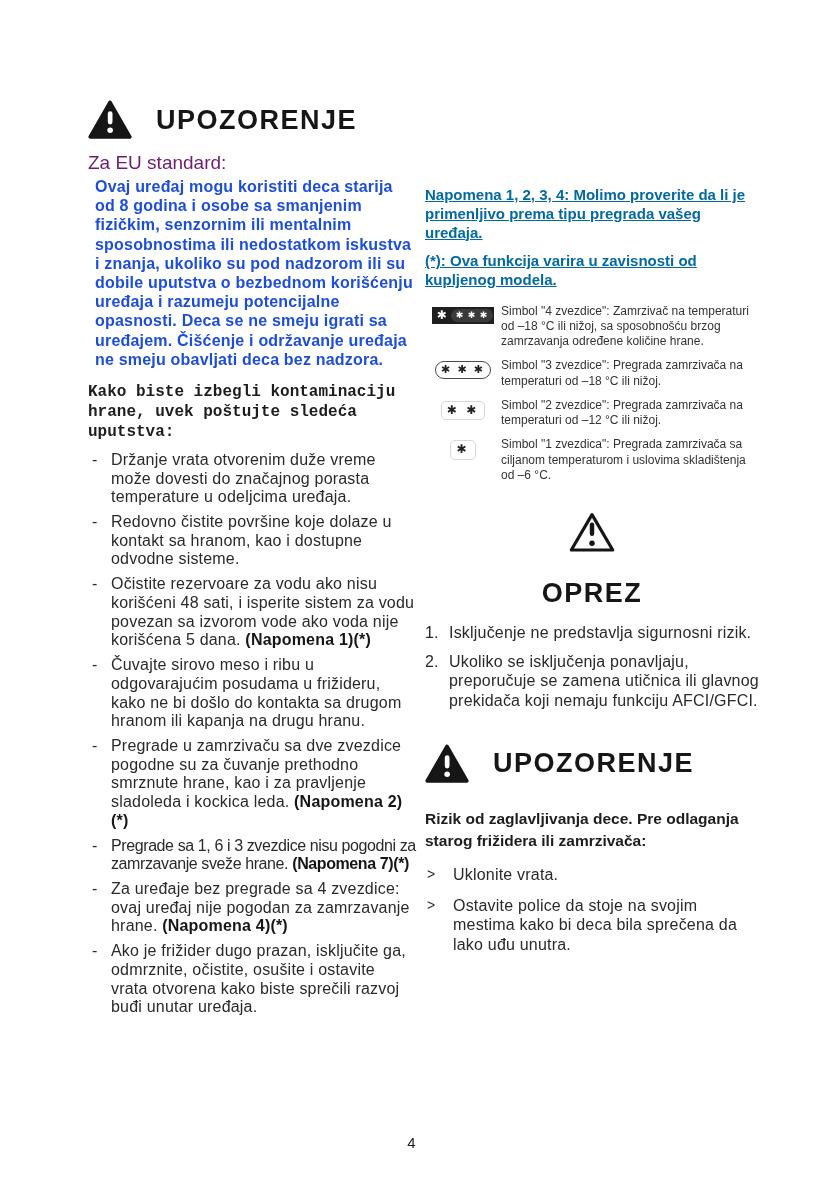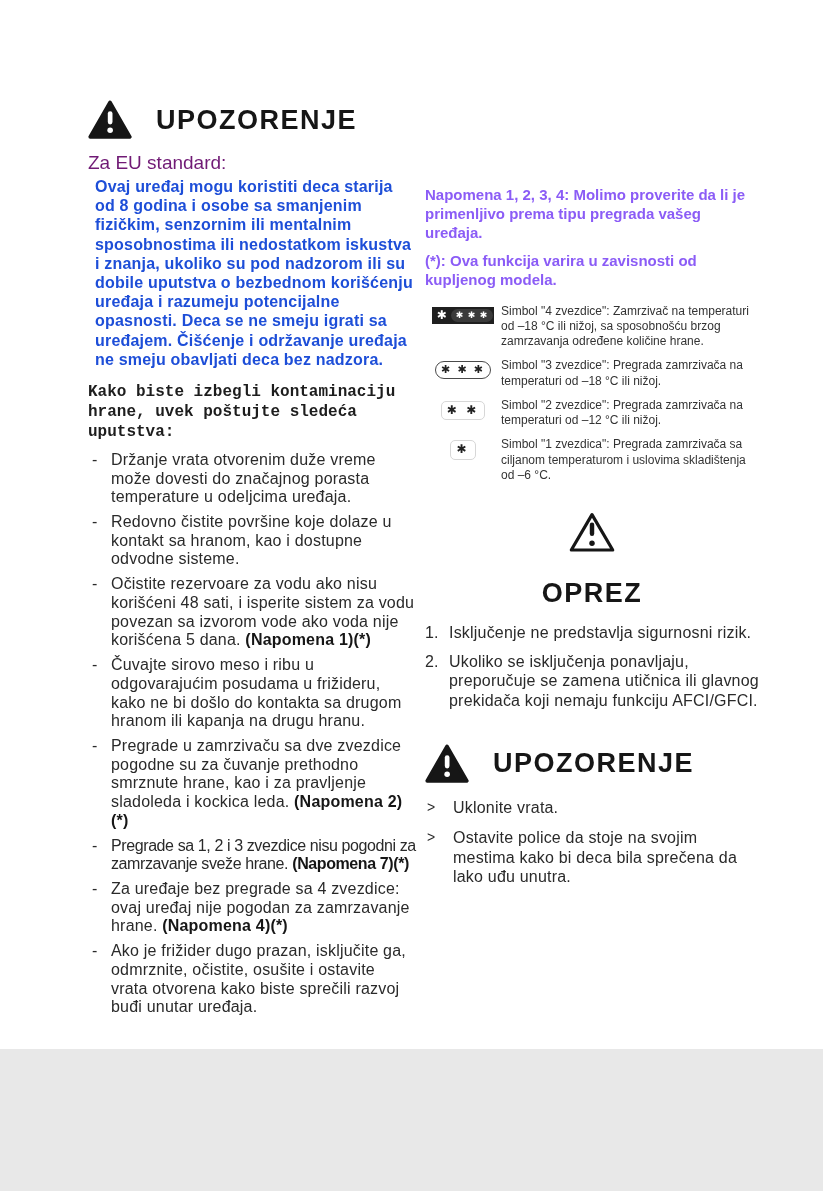--- a/index.html
+++ b/index.html
@@ -1,17 +1,17 @@
 <!DOCTYPE html>
 <html><head>
 <meta charset="utf-8">
 <style>
   html,body { margin:0; padding:0; background:#e8e8e8; }
   .page {
-    position:relative; width:823px; height:1049px; background:#ffffff;
+    position:relative; width:823px; height:1191px; background:#ffffff;
     font-family:"Liberation Sans", sans-serif; color:#222; overflow:hidden;
     margin:0 auto;
   }
   .col-left  { position:absolute; left:88px;  top:100px; width:328px; }
   .col-right { position:absolute; left:425px; top:186px; width:334px; }
 
   
   .warn-header { display:flex; align-items:center; gap:24px; }
   .warn-header svg { flex:none; }
   .warn-title { font-size:27px; font-weight:bold; letter-spacing:1.5px; color:#161616; }
@@ -27,21 +27,21 @@
   }
   ul.dash-list { list-style:none; margin:0; padding:0 0 0 4px;
     font-size:16px; line-height:1.17; letter-spacing:0.2px; color:#2a2a2a; }
   ul.dash-list li { display:flex; margin-bottom:6px; }
   .marker { width:19px; flex:none; }
   .li-body { flex:1; }
   .note-bold { font-weight:bold; color:#161616; }
   .cond { letter-spacing:-0.4px; }
 
   
-  .note-para { font-weight:bold; font-size:15px; line-height:1.25; margin-bottom:10px; color:#8b5cf6; }
+  .note-para { font-weight:bold; font-size:15px; line-height:1.25; margin-bottom:10px; color:#0369a1;text-decoration:underline; }
   .symbols { margin-top:14px; font-size:12px; line-height:1.27; color:#333; }
   .sym-row { display:flex; margin-bottom:9px; }
   .sym-icon { width:76px; flex:none; display:flex; justify-content:center; align-items:flex-start; padding-top:3px; }
   .sym-text { flex:1; }
 
   .fourstar { display:flex; align-items:center; background:#1f1f1f; padding:1px; }
   .fs-box  { color:#fff; width:18px; height:15px; font-size:12px; display:flex; align-items:center; justify-content:center; }
   .fs-caps { background:#3a3a3a; color:#fff; border-radius:8px; height:13px; padding:0 5px;
              font-size:9px; letter-spacing:1px; display:flex; align-items:center; }
   .capsule-outline { border:1.6px solid #4a4a4a; border-radius:9px; padding:0 5px; height:16px;
@@ -102,21 +102,21 @@
       <li>
         <span class="marker">-</span>
         <span class="li-body"><span>Čuvajte sirovo meso i ribu u odgovarajućim posudama u frižideru, kako ne bi došlo do kontakta sa drugom hranom ili kapanja na drugu hranu.</span><span class="note-bold"></span></span>
       </li>
       <li>
         <span class="marker">-</span>
         <span class="li-body"><span>Pregrade u zamrzivaču sa dve zvezdice pogodne su za čuvanje prethodno smrznute hrane, kao i za pravljenje sladoleda i kockica leda. </span><span class="note-bold">(Napomena 2)(*)</span></span>
       </li>
       <li>
         <span class="marker">-</span>
-        <span class="li-body cond"><span>Pregrade sa 1, 2 i 3 zvezdice nisu pogodni za zamrzavanje sveže hrane. </span><span class="note-bold">(Napomena 7)(*)</span></span>
+        <span class="li-body cond"><span>Pregrade sa 1, 6 i 3 zvezdice nisu pogodni za zamrzavanje sveže hrane. </span><span class="note-bold">(Napomena 7)(*)</span></span>
       </li>
       <li>
         <span class="marker">-</span>
         <span class="li-body"><span>Za uređaje bez pregrade sa 4 zvezdice: ovaj uređaj nije pogodan za zamrzavanje hrane. </span><span class="note-bold">(Napomena 4)(*)</span></span>
       </li>
       <li>
         <span class="marker">-</span>
         <span class="li-body"><span>Ako je frižider dugo prazan, isključite ga, odmrznite, očistite, osušite i ostavite vrata otvorena kako biste sprečili razvoj buđi unutar uređaja.</span><span class="note-bold"></span></span>
       </li>
     </ul>
@@ -180,20 +180,21 @@
 
     <div class="warn-header hdr-gap2">
       <svg width="44" height="40" viewBox="0 0 60 54">
         <path d="M30 3 L57 50 H3 Z" fill="#161616" stroke="#161616" stroke-width="5" stroke-linejoin="round"></path>
         <rect x="27" y="15" width="6.4" height="18" rx="3.2" fill="#ffffff"></rect>
         <circle cx="30.2" cy="41" r="3.8" fill="#ffffff"></circle>
       </svg>
       <span class="warn-title">UPOZORENJE</span>
     </div>
 
+    <div class="w2-heading">Rizik od zaglavljivanja dece. Pre odlaganja starog frižidera ili zamrzivača:</div>
 
     <ul class="gt-list">
       <li>
         <span class="gt-marker">&gt;</span>
         <span class="li-body">Uklonite vrata.</span>
       </li>
       <li>
         <span class="gt-marker">&gt;</span>
         <span class="li-body">Ostavite police da stoje na svojim mestima kako bi deca bila sprečena da lako uđu unutra.</span>
       </li>

